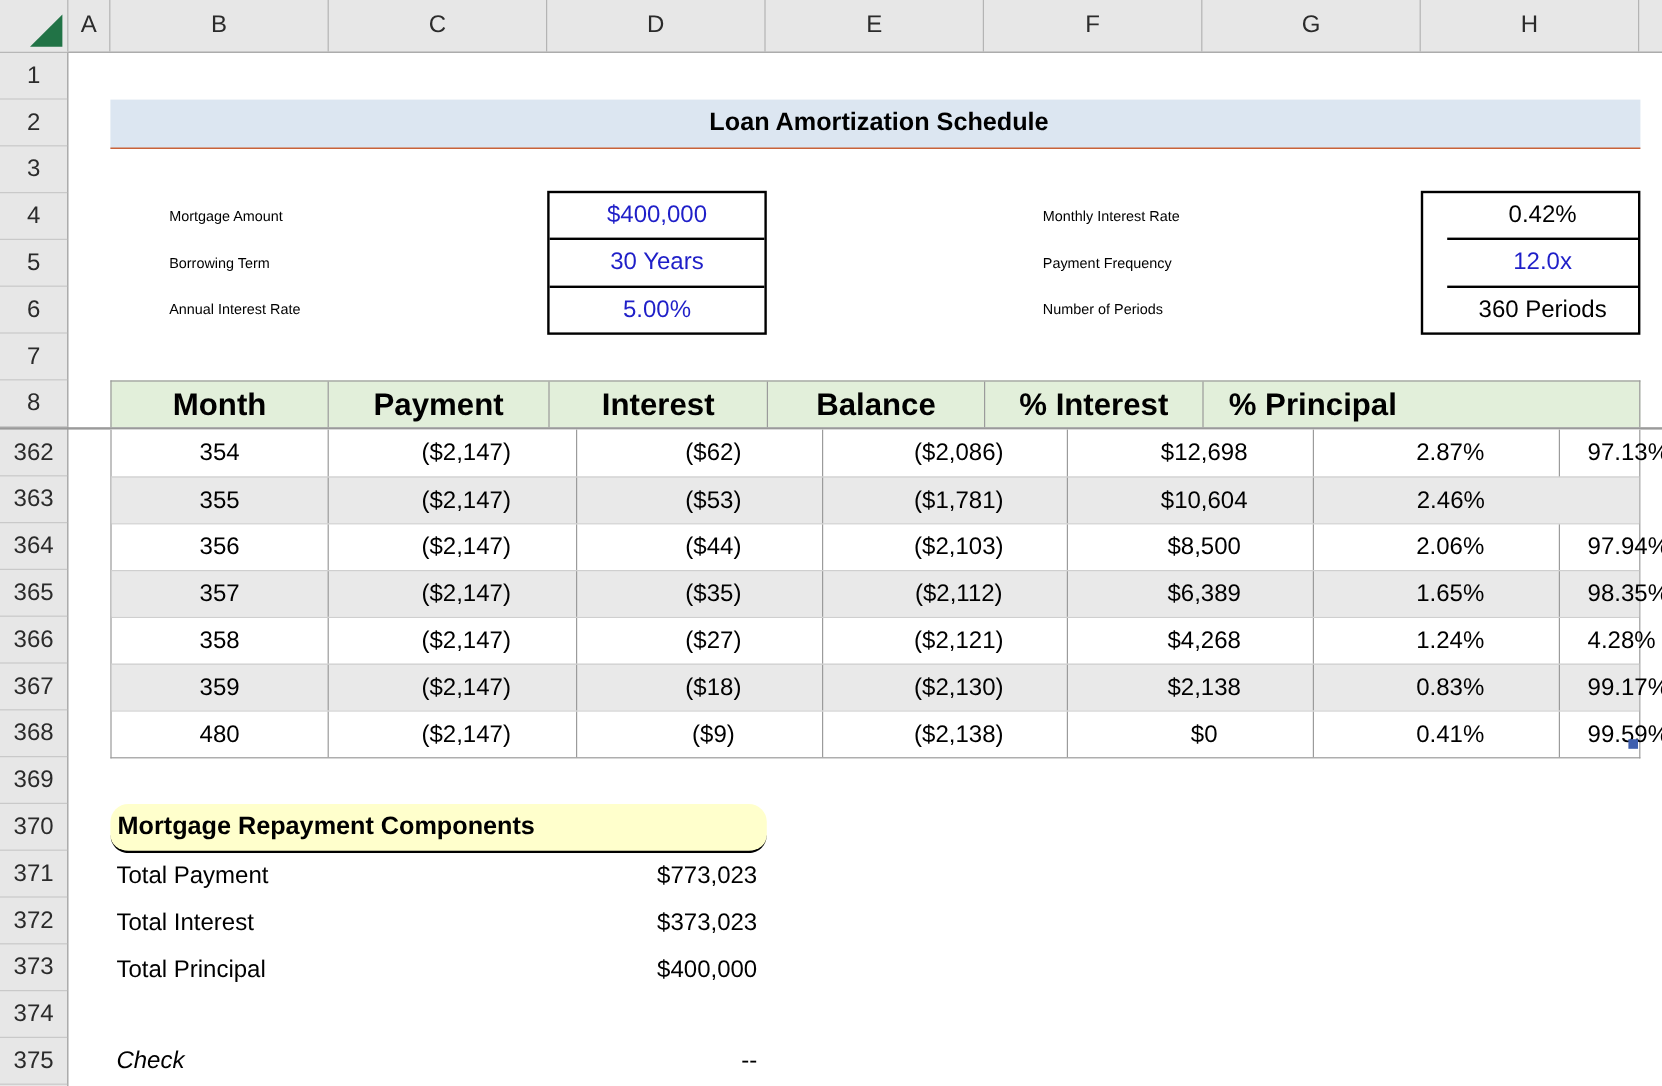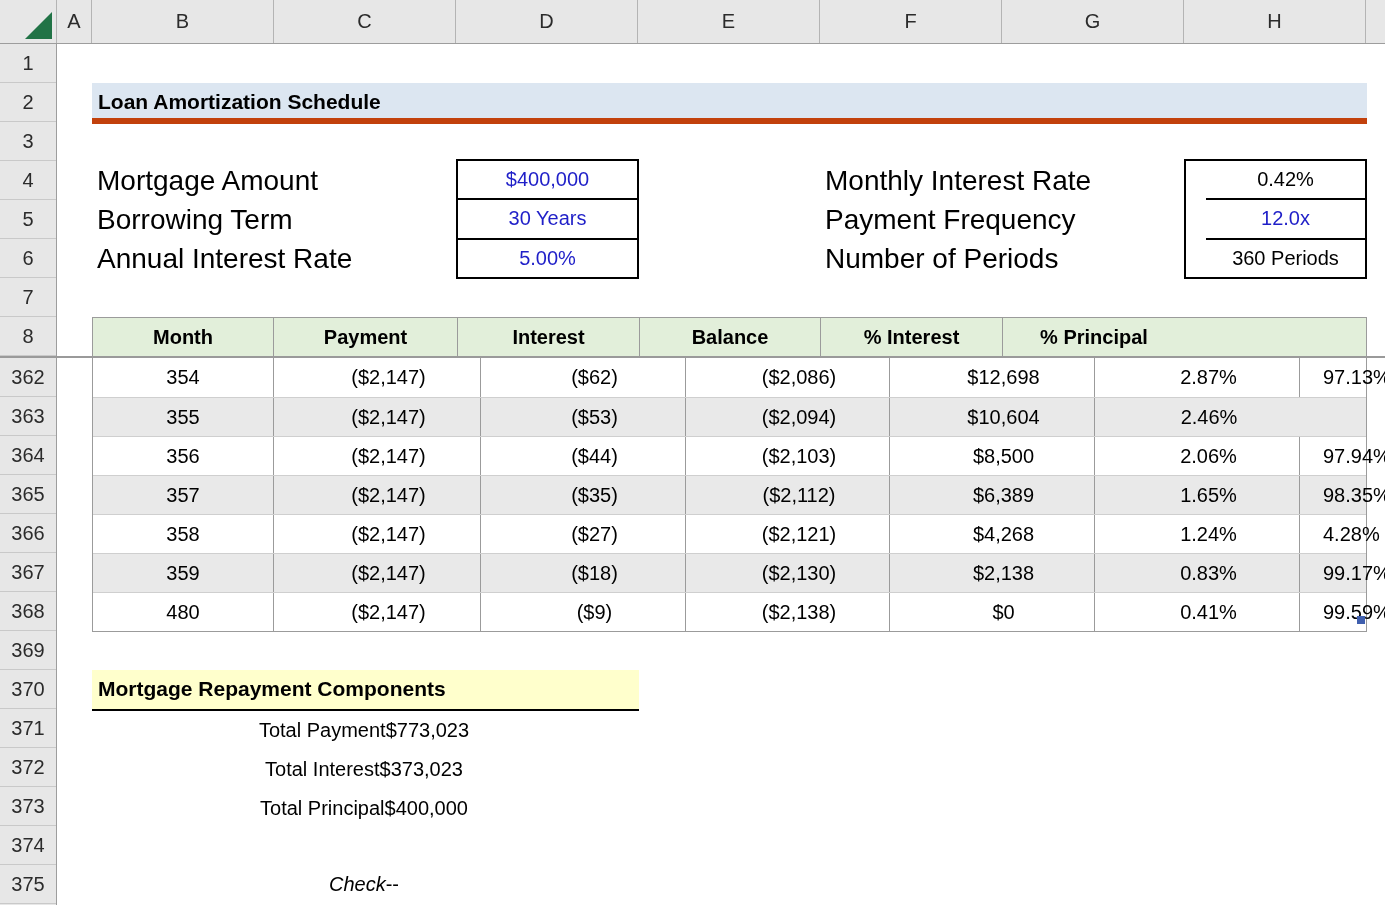--- a/index.html
+++ b/index.html
@@ -42,28 +42,28 @@
   }
   .freeze-spacer { height:2px; }
   
   .freeze-line {
     position:absolute; left:0; top:356px; width:1385px; height:2px;
     background:#9a9a9a;
   }
   
   .title-bar {
     position:absolute; left:92px; top:83px; width:1275px; height:41px;
-    background:#dce6f1; border-bottom:6px solid #c2410c;
-    font-weight:bold; font-size:21px; line-height:38px; padding-left:6px;
+    background:#dce6f1; border-bottom:1px solid #c2410c;
+    font-weight:bold; font-size:21px; line-height:38px; padding-left:6px;text-align:center;
   }
   
   .label-col { position:absolute; width:360px; }
   .labels-left  { left:97px;  top:161px; }
   .labels-right { left:825px; top:161px; }
-  .cell-label { height:39px; line-height:39px; font-size:28px; }
+  .cell-label { height:39px; line-height:39px; font-size:12px;margin-left:44px; }
   .input-box {
     position:absolute; width:183px; height:120px;
     border:2px solid #000; display:flex; flex-direction:column;
     background:#fff;
   }
   .box-left  { left:456px;  top:159px; }
   .box-right { left:1184px; top:159px;padding-left:20px; }
   .input-cell {
     flex:1; display:flex; align-items:center; justify-content:center;
     font-size:20px; border-top:2px solid #000;
@@ -72,21 +72,21 @@
   .blue-val { color:#1f1fc8; }
   
   .tbl-head {
     position:absolute; left:92px; top:317px; width:1275px; height:39px;
     display:grid; grid-template-columns:181px 184px 182px 181px 182px 182px 1fr;
     background:#e2efda;
     border:1px solid #9b9b9b; border-bottom:none;
   }
   .tbl-head .hc {
     display:flex; align-items:center; justify-content:center;
-    font-weight:bold; font-size:20px; border-right:1px solid #9b9b9b;
+    font-weight:bold; font-size:26px; border-right:1px solid #9b9b9b;
   }
   .tbl-head .hc:last-child { border-right:none; }
   .tbl-body {
     position:absolute; left:92px; top:358px; width:1275px;
     border:1px solid #9b9b9b; border-top:none; background:#fff;
   }
   .trow {
     display:grid; grid-template-columns:181px 184px 182px 181px 182px 182px 1fr;
     height:39px; border-top:1px solid #cfcfcf;gap:23px;
   }
@@ -98,25 +98,25 @@
   }
   .tc:last-child { border-right:none; }
   .fill-handle {
     position:absolute; left:1357px; top:616px; width:8px; height:8px;
     background:#3f5fae;
   }
   
   .summary-header {
     position:absolute; left:92px; top:670px; width:547px; height:41px;
     background:#ffffcc; border-bottom:2px solid #000;
-    font-weight:bold; font-size:21px; line-height:38px; padding-left:6px;
+    font-weight:bold; font-size:21px; line-height:38px; padding-left:6px;border-radius:15px;
   }
   .summary-row {
     position:absolute; left:97px; width:534px; height:39px;
-    display:flex; justify-content:center; align-items:center;
+    display:flex; justify-content:space-between; align-items:center;
     font-size:20px;
   }
   .sr1 { top:711px; } .sr2 { top:750px; } .sr3 { top:789px; }
   .check-row { top:865px; }
   .check-label { font-style:italic; }
 </style>
 </head>
 <body>
 
 <div class="sheet">
@@ -206,21 +206,21 @@
       <div class="tc">($62)</div>
       <div class="tc">($2,086)</div>
       <div class="tc">$12,698</div>
       <div class="tc">2.87%</div>
       <div class="tc">97.13%</div>
     </div>
     <div class="trow stripe">
       <div class="tc">355</div>
       <div class="tc">($2,147)</div>
       <div class="tc">($53)</div>
-      <div class="tc">($2,094)</div>
+      <div class="tc">($1,781)</div>
       <div class="tc">$10,604</div>
       <div class="tc">2.46%</div>
     </div>
     <div class="trow">
       <div class="tc">356</div>
       <div class="tc">($2,147)</div>
       <div class="tc">($44)</div>
       <div class="tc">($2,103)</div>
       <div class="tc">$8,500</div>
       <div class="tc">2.06%</div>

